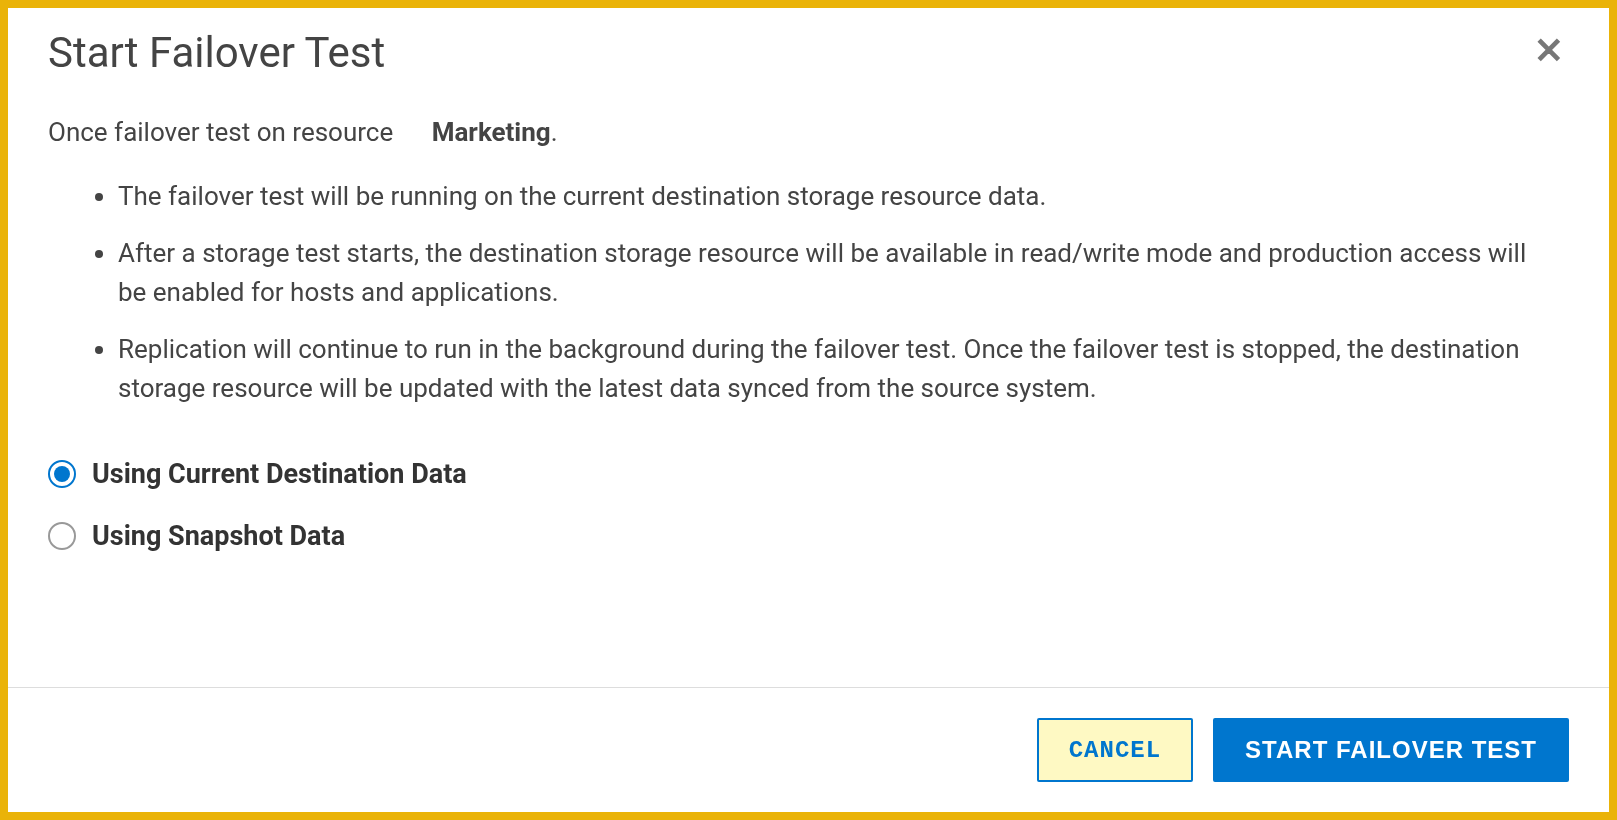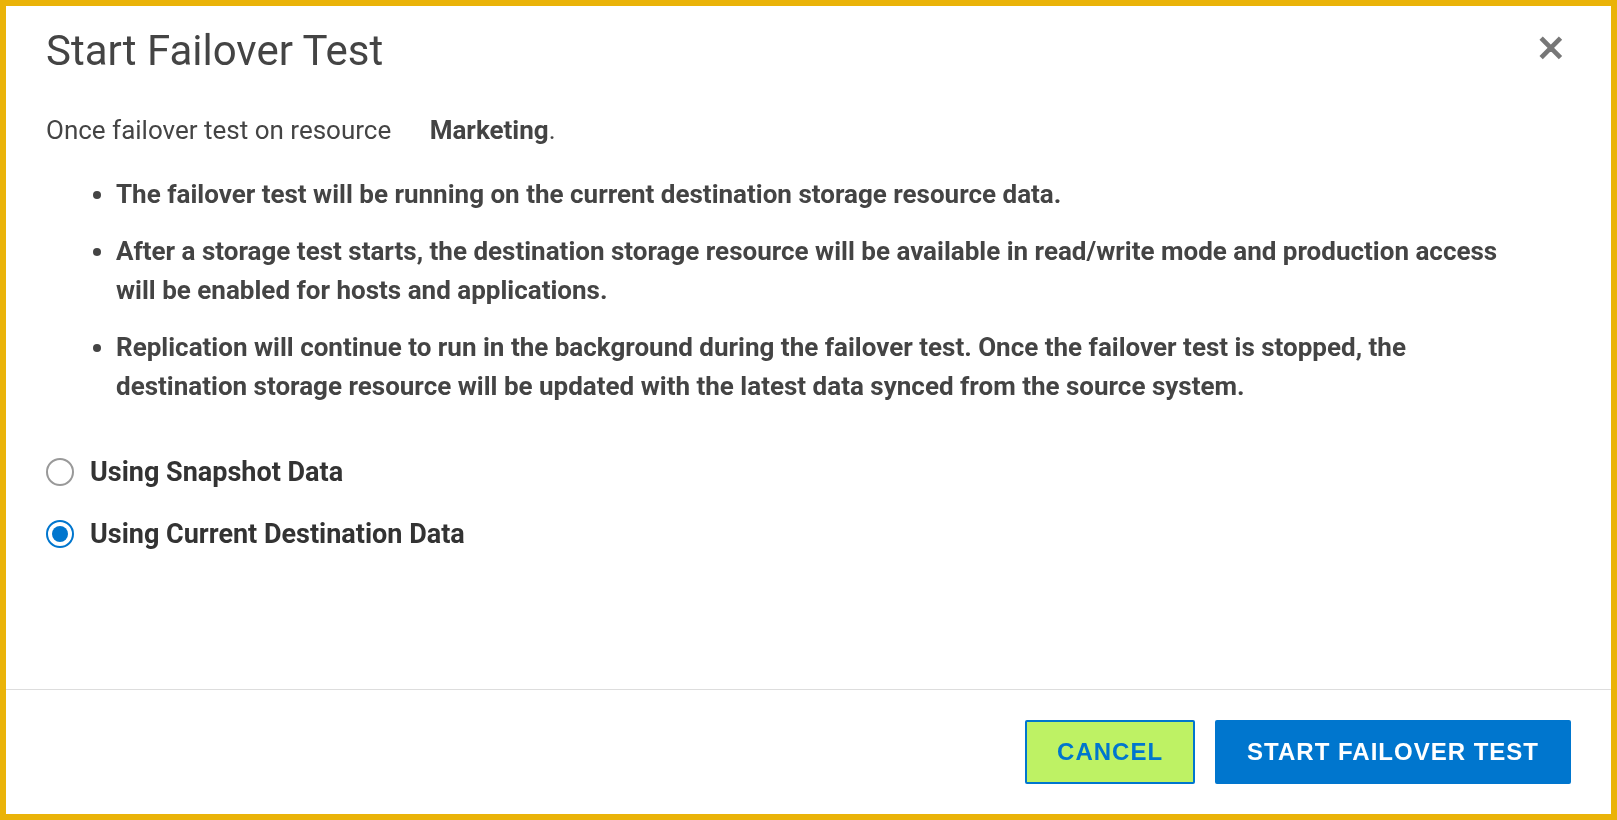--- a/index.html
+++ b/index.html
@@ -8,21 +8,21 @@
       padding: 0;
     }
     body {
       font-family: -apple-system, BlinkMacSystemFont, "Segoe UI", Roboto, "Helvetica Neue", Arial, sans-serif;
       background: #fff;
       color: #333;
     }
     .dialog {
       width: 1617px;
       height: 820px;
-      border: 6px solid #eab308;
+      border: 8px solid #eab308;
       background: #fff;
       display: flex;
       flex-direction: column;
       position: relative;
     }
     .dialog-header {
       display: flex;
       justify-content: space-between;
       align-items: flex-start;
       padding: 20px 40px 10px 40px;
@@ -57,21 +57,20 @@
       list-style: disc;
       padding-left: 70px;
       margin-bottom: 50px;
     }
     ul.info-list li {
       font-size: 26px;
       color: #444;
       line-height: 1.5;
       margin-bottom: 18px;
       padding-right: 30px;
-      font-weight: bold;
     }
     .section-title {
       font-size: 27px;
       font-weight: 700;
       color: #333;
       margin-bottom: 25px;
     }
     .radio-group {
       display: flex;
       flex-direction: column;
@@ -118,23 +117,24 @@
     .btn {
       padding: 16px 30px;
       font-size: 24px;
       font-weight: 600;
       letter-spacing: 1px;
       cursor: pointer;
       border-radius: 2px;
       text-transform: uppercase;
     }
     .btn-cancel {
-      background: #bef264;
+      background: #fef9c3;
       color: #0076ce;
       border: 2px solid #0076ce;
+      font-family: Liberation Mono, monospace;
     }
     .btn-primary {
       background: #0076ce;
       color: #fff;
       border: 2px solid #0076ce;
     }
   </style>
 </head>
 <body>
 
@@ -151,26 +151,26 @@
 
     <ul class="info-list">
       <li>The failover test will be running on the current destination storage resource data.</li>
       <li>After a storage test starts, the destination storage resource will be available in read/write mode and production access will be enabled for hosts and applications.</li>
       <li>Replication will continue to run in the background during the failover test. Once the failover test is stopped, the destination storage resource will be updated with the latest data synced from the source system.</li>
     </ul>
 
 
     <div class="radio-group">
       <div class="radio-option">
+        <span class="radio-circle selected"></span>
+        <span class="radio-label">Using Current Destination Data</span>
+      </div>
+      <div class="radio-option">
         <span class="radio-circle"></span>
         <span class="radio-label">Using Snapshot Data</span>
-      </div>
-      <div class="radio-option">
-        <span class="radio-circle selected"></span>
-        <span class="radio-label">Using Current Destination Data</span>
       </div>
     </div>
   </div>
 
   <div class="dialog-footer">
     <button class="btn btn-cancel">CANCEL</button>
     <button class="btn btn-primary">START FAILOVER TEST</button>
   </div>
 </div>
 

